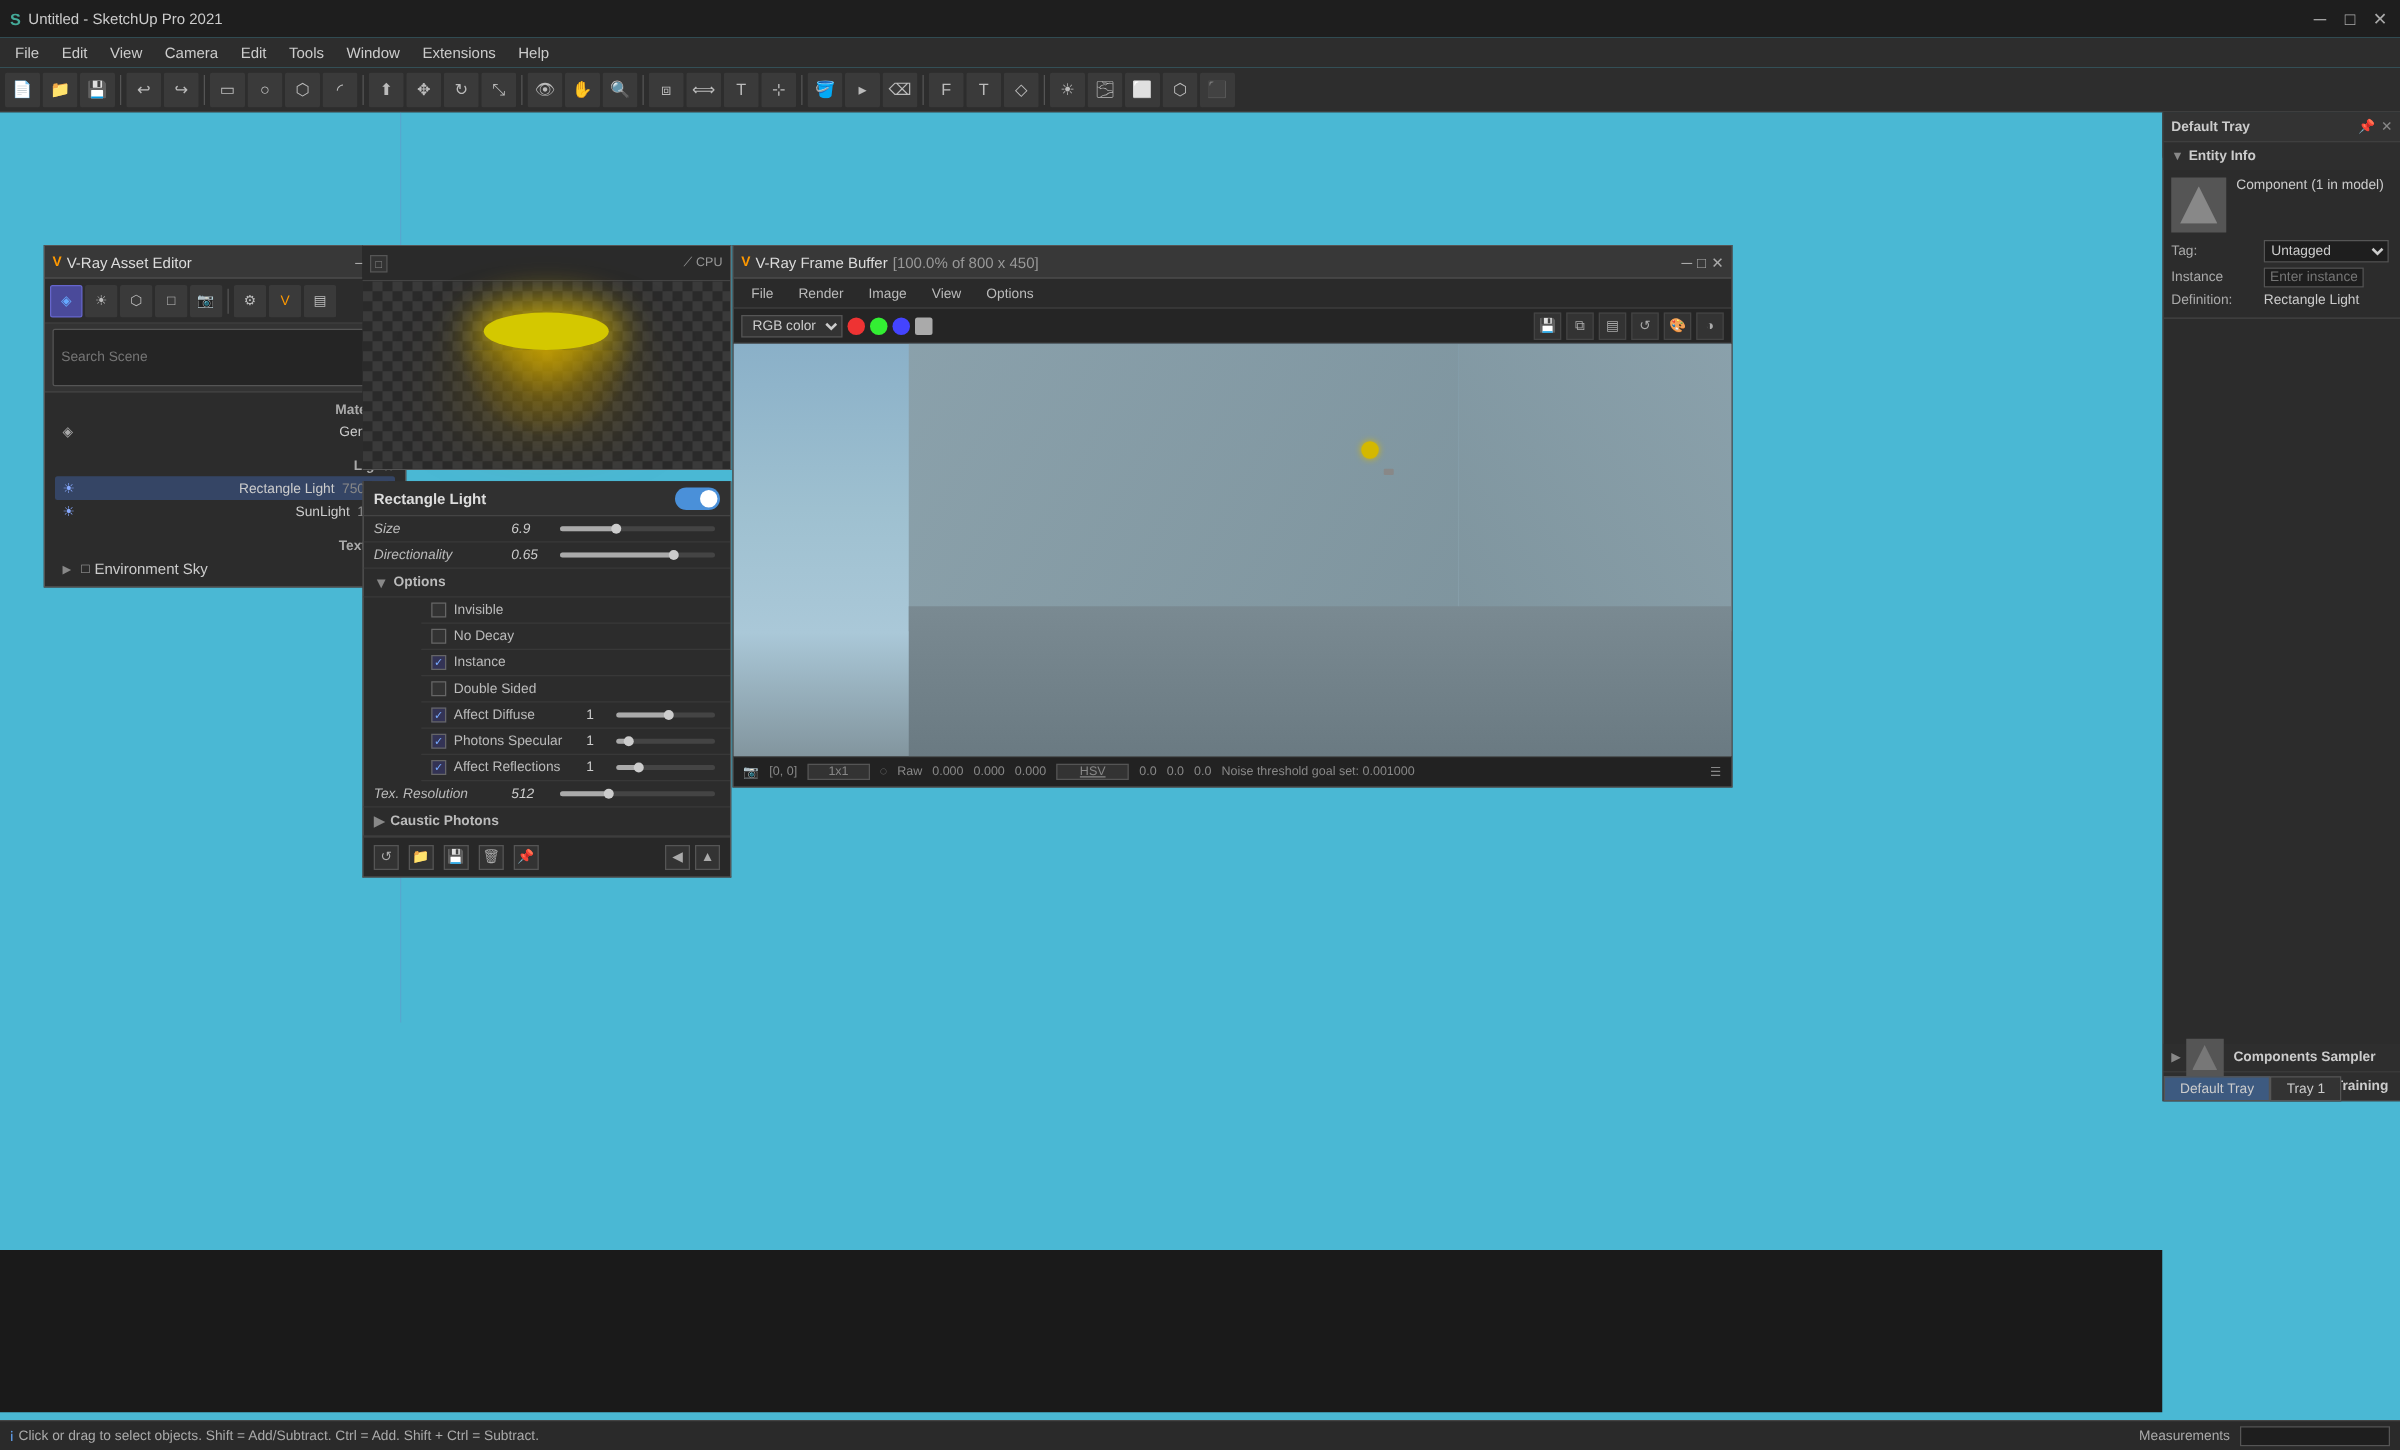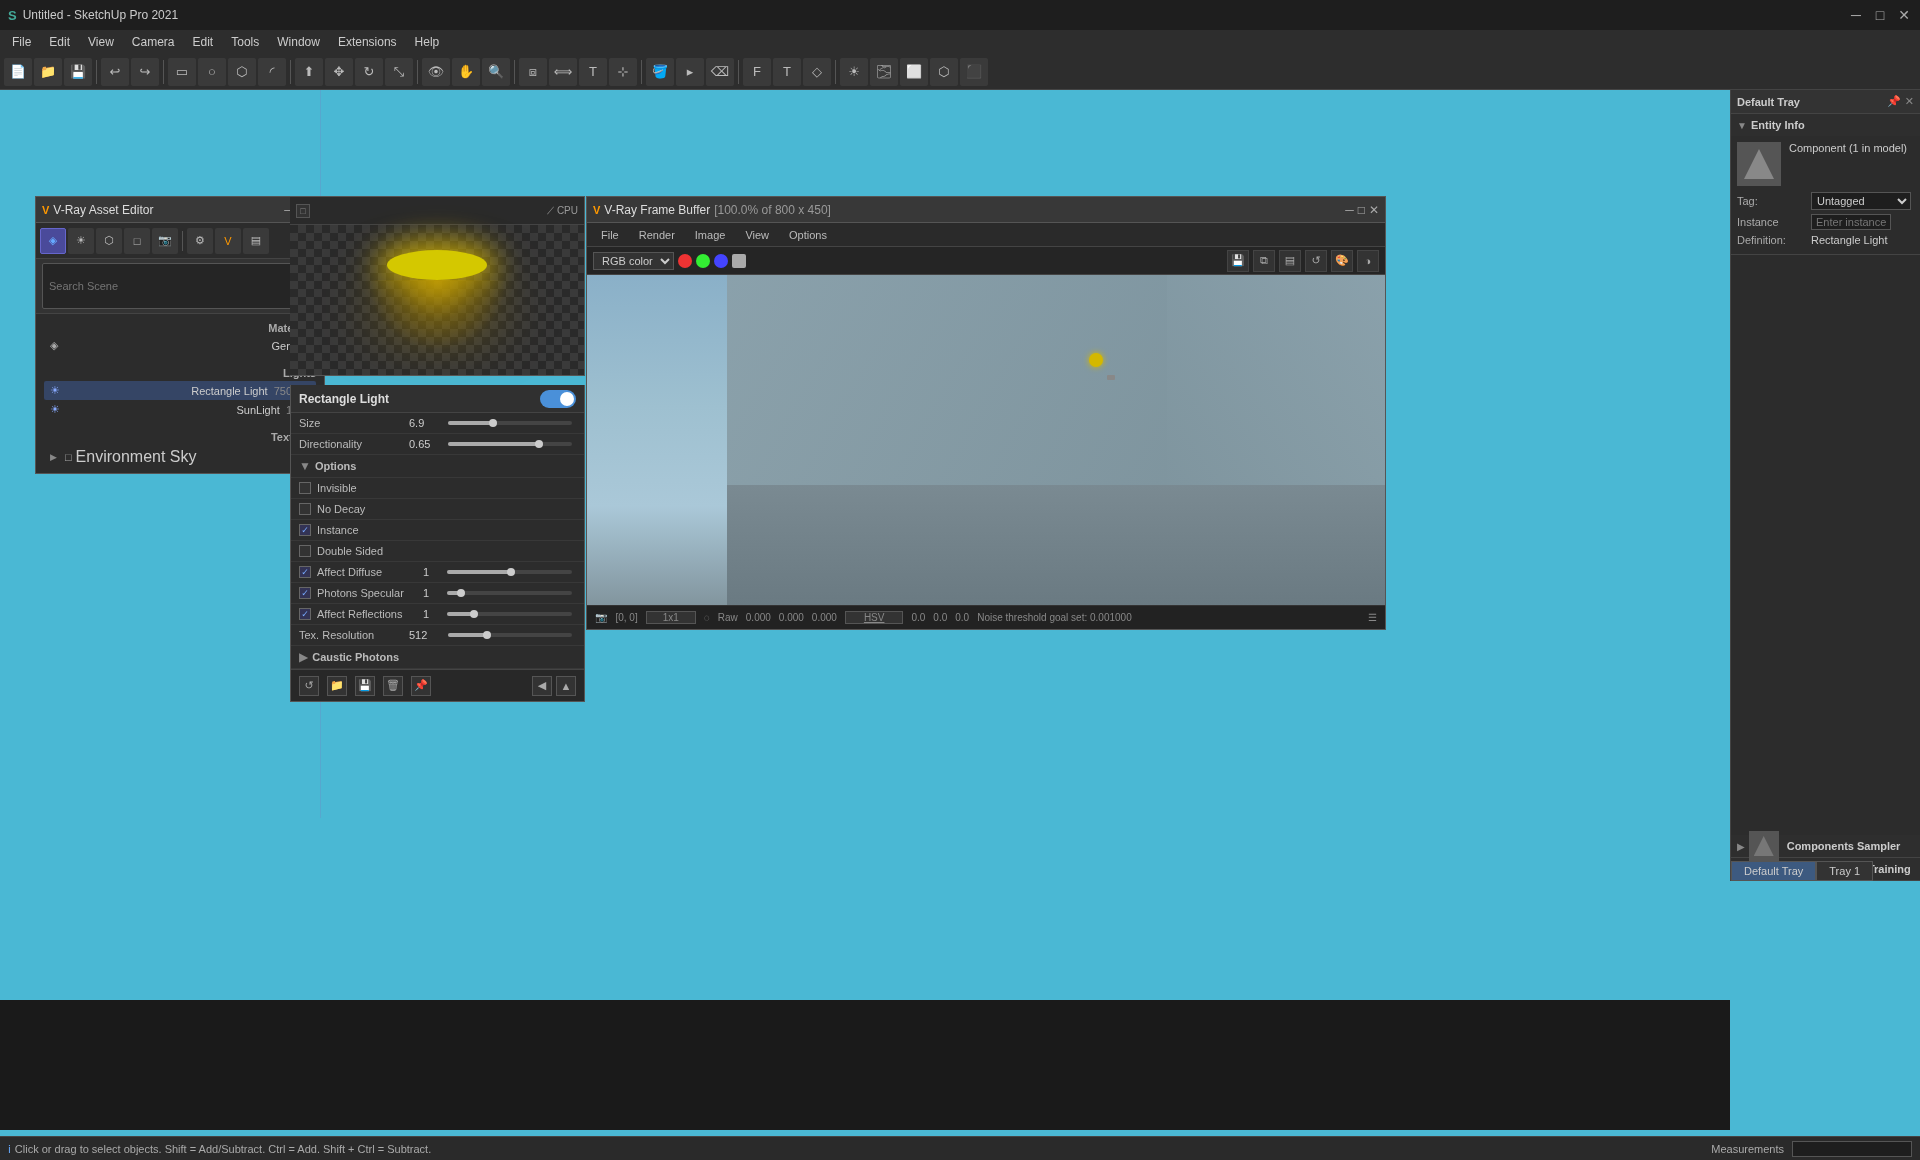--- a/index.html
+++ b/index.html
@@ -64,32 +64,32 @@
 
     
     .light-props {
       position: absolute; top: 385px; left: 290px; z-index: 10; width: 295px; background: #2c2c2c; border: 1px solid #555; border-top: none;
     }
     .lp-header { height: 28px; background: #303030; display: flex; align-items: center; justify-content: space-between; padding: 0 8px; border-bottom: 1px solid #444; }
     .lp-title { color: #ddd; font-size: 12px; font-weight: bold; }
     .lp-toggle { width: 36px; height: 18px; background: #4a90d9; border-radius: 9px; position: relative; cursor: pointer; }
     .lp-toggle::after { content: ''; position: absolute; right: 2px; top: 2px; width: 14px; height: 14px; background: white; border-radius: 50%; }
 
-    .lp-row { display: flex; align-items: center; padding: 4px 8px; border-bottom: 1px solid #383838; }
+    .lp-row { display: flex; align-items: center; padding: 4px 8px; border-bottom: 1px solid #383838; font-style: italic; }
     .lp-label { width: 110px; color: #bbb; font-size: 11px; flex-shrink: 0; }
     .lp-value { width: 35px; color: #ccc; font-size: 11px; }
     .lp-slider-track { flex: 1; height: 4px; background: #444; border-radius: 2px; position: relative; margin: 0 4px; }
     .lp-slider-fill { height: 100%; background: #aaa; border-radius: 2px; }
     .lp-slider-thumb { width: 8px; height: 8px; background: #ccc; border-radius: 50%; position: absolute; top: -2px; }
 
     .lp-section { display: flex; align-items: center; padding: 4px 8px; cursor: pointer; border-bottom: 1px solid #383838; }
     .lp-section-icon { color: #888; margin-right: 4px; }
     .lp-section-title { color: #bbb; font-size: 11px; font-weight: bold; }
 
-    .lp-checkbox-row { display: flex; align-items: center; padding: 4px 8px; border-bottom: 1px solid #383838; }
+    .lp-checkbox-row { display: flex; align-items: center; padding: 4px 8px; border-bottom: 1px solid #383838; margin-left: 46px; }
     .lp-checkbox { width: 12px; height: 12px; border: 1px solid #666; background: #333; margin-right: 6px; display: flex; align-items: center; justify-content: center; color: #adf; font-size: 9px; }
     .lp-checkbox.checked { background: #335; }
     .lp-slider-row { display: flex; align-items: center; flex: 1; margin-left: 6px; }
 
     .lp-footer { height: 32px; background: #282828; display: flex; align-items: center; justify-content: space-between; padding: 0 8px; border-top: 1px solid #444; }
 
     
     .vfb {
       position: absolute; top: 196px; left: 586px; z-index: 10; width: 800px; background: #2c2c2c; border: 1px solid #555;
     }
@@ -303,21 +303,21 @@
         <span class="ae-item-count">1</span>
         <div class="ae-item-color" style="background:#fff;"></div>
       </div>
     </div>
 
     <div class="ae-section">
       <div class="ae-section-title">Textures</div>
       <div class="ae-item-env">
         <span style="font-size:9px; color:#888; margin-right:4px;">▶</span>
         <span class="ae-item-icon">□</span>
-        <span style="font-size:16px; color:#ccc;">Environment Sky</span>
+        <span style="font-size:12px; color:#ccc;">Environment Sky</span>
       </div>
     </div>
   </div>
 
   <div style="position:absolute; right:-10px; top:50%; width:10px; height:30px; background:#3a3a3a; border-radius:0 4px 4px 0; display:flex; align-items:center; justify-content:center; cursor:pointer;">
     <span style="color:#888; font-size:8px;">◀</span>
   </div>
 </div>
 
 <div class="preview-panel">

